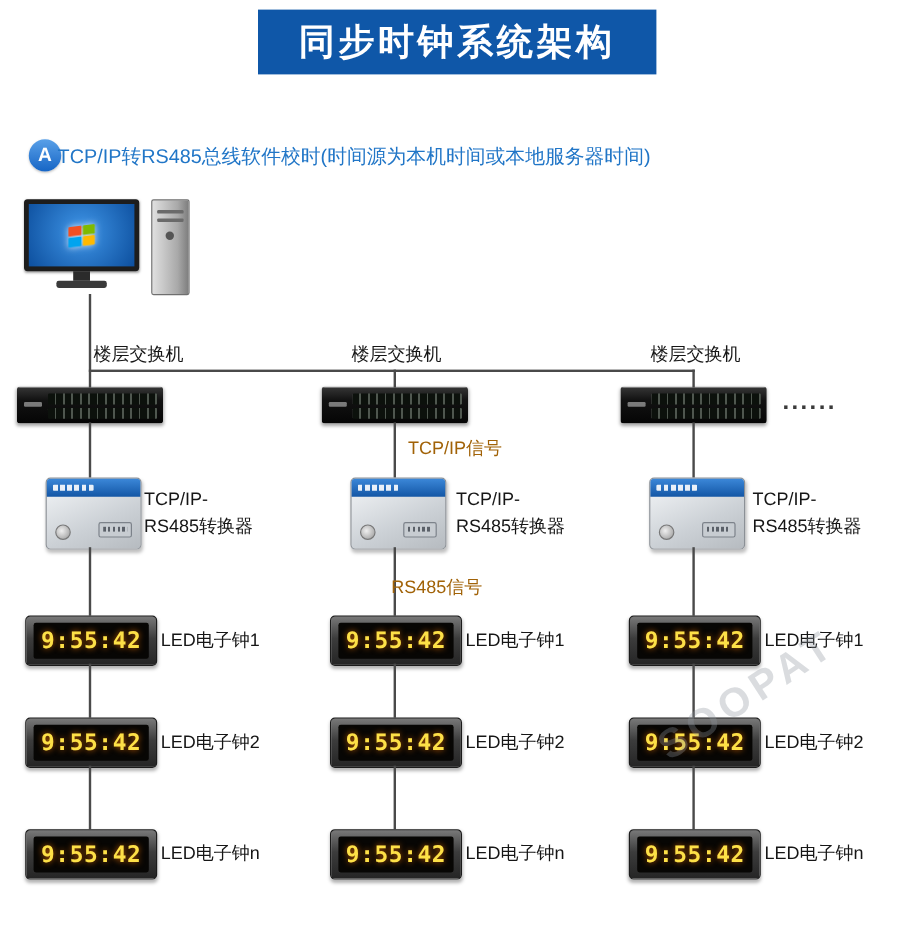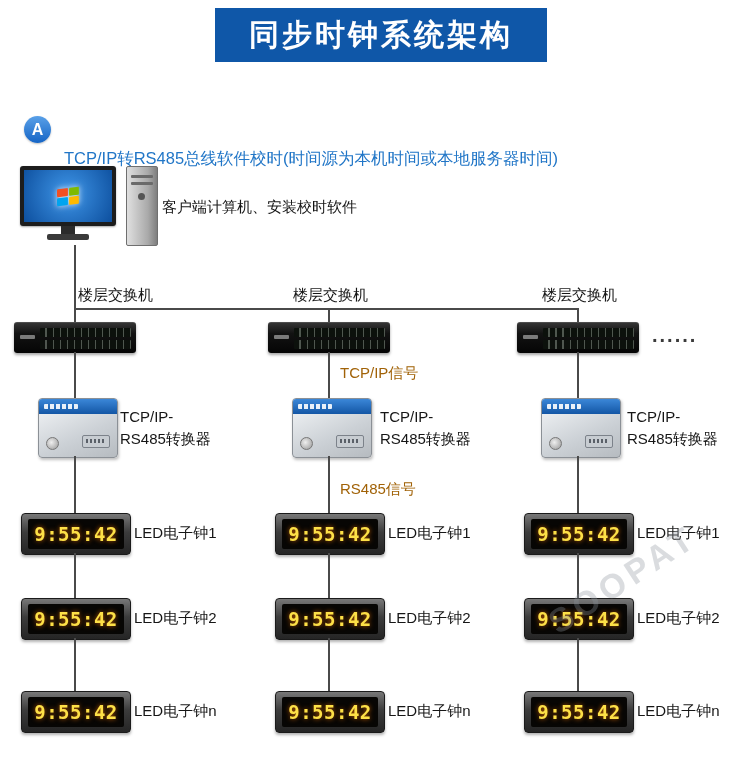--- a/index.html
+++ b/index.html
@@ -22,22 +22,22 @@
 
   
   .badge{
     position:absolute;left:24px;top:116px;width:27px;height:27px;border-radius:50%;
     background:linear-gradient(180deg,#59a0e8,#1665c5);
     color:#fff;font-size:16px;font-weight:bold;
     display:flex;align-items:center;justify-content:center;
     box-shadow:0 1px 2px rgba(0,0,0,.25);
   }
   .section-title{
-    position:absolute;left:64px;top:120px;
-    color:#2176c7;font-size:16.5px;white-space:nowrap;margin-top:28px;
+    position:absolute;left:48px;top:120px;
+    color:#2176c7;font-size:16.5px;white-space:nowrap;
   }
 
   
   .computer{position:absolute;left:20px;top:166px;width:145px;height:84px;}
   .monitor{position:absolute;left:0;top:0;width:96px;height:60px;background:#1d1d1d;border-radius:3px;box-shadow:0 1px 2px rgba(0,0,0,.35);}
   .screen-blue{position:absolute;left:4px;top:4px;right:4px;bottom:4px;background:radial-gradient(circle at 50% 45%,#3f96e8,#0d4f9e);}
   .winflag{
     position:absolute;left:50%;top:50%;width:22px;height:17px;margin:-8px 0 0 -11px;
     display:grid;grid-template-columns:1fr 1fr;grid-template-rows:1fr 1fr;gap:1px;
     transform:skewY(-7deg);filter:drop-shadow(0 0 3px rgba(255,255,255,.8));
@@ -135,21 +135,20 @@
       </div>
     </div>
     <div class="m-neck"></div>
     <div class="m-base"></div>
     <div class="tower">
       <i class="bay"></i>
         <i class="bay b2"></i>
         <i class="pwr"></i>
     </div>
   </div>
-  <div class="cn-label abs" style="left:162px;top:198px">客户端计算机、安装校时软件</div>
 
   <div class="vline" style="left:74px;top:245px;height:78px"></div>
   <div class="hline" style="left:74px;top:308px;width:505px"></div>
   <div class="vline" style="left:328px;top:308px;height:15px"></div>
   <div class="vline" style="left:577px;top:308px;height:15px"></div>
 
   <div class="cn-label abs" style="left:78px;top:286px">楼层交换机</div>
   <div class="switch abs" style="left:14px;top:322px">
     <span class="sw-brand"></span>
     <span class="ports r1"></span>
@@ -201,21 +200,21 @@
   <div class="converter" style="left:292px;top:398px">
     <span class="conv-top"></span>
     <span class="db9"></span>
     <span class="rnd"></span>
   </div>
   <div class="conv-label abs" style="left:380px;top:406px">
     <div>TCP/IP-</div>
     <div>RS485转换器</div>
   </div>
   <div class="vline" style="left:328px;top:456px;height:57px"></div>
-  <div class="signal abs" style="left:340px;top:480px">RS485信号</div>
+  <div class="signal abs" style="left:326px;top:480px">RS485信号</div>
 
   <div class="clock" style="left:275px;top:513px">
     <span class="screen">
         <span class="time">9:55:42</span>
       </span>
   </div>
   <div class="cn-label abs" style="left:388px;top:524px">LED电子钟1</div>
   <div class="vline" style="left:328px;top:553px;height:45px"></div>
 
   <div class="clock" style="left:275px;top:598px">

